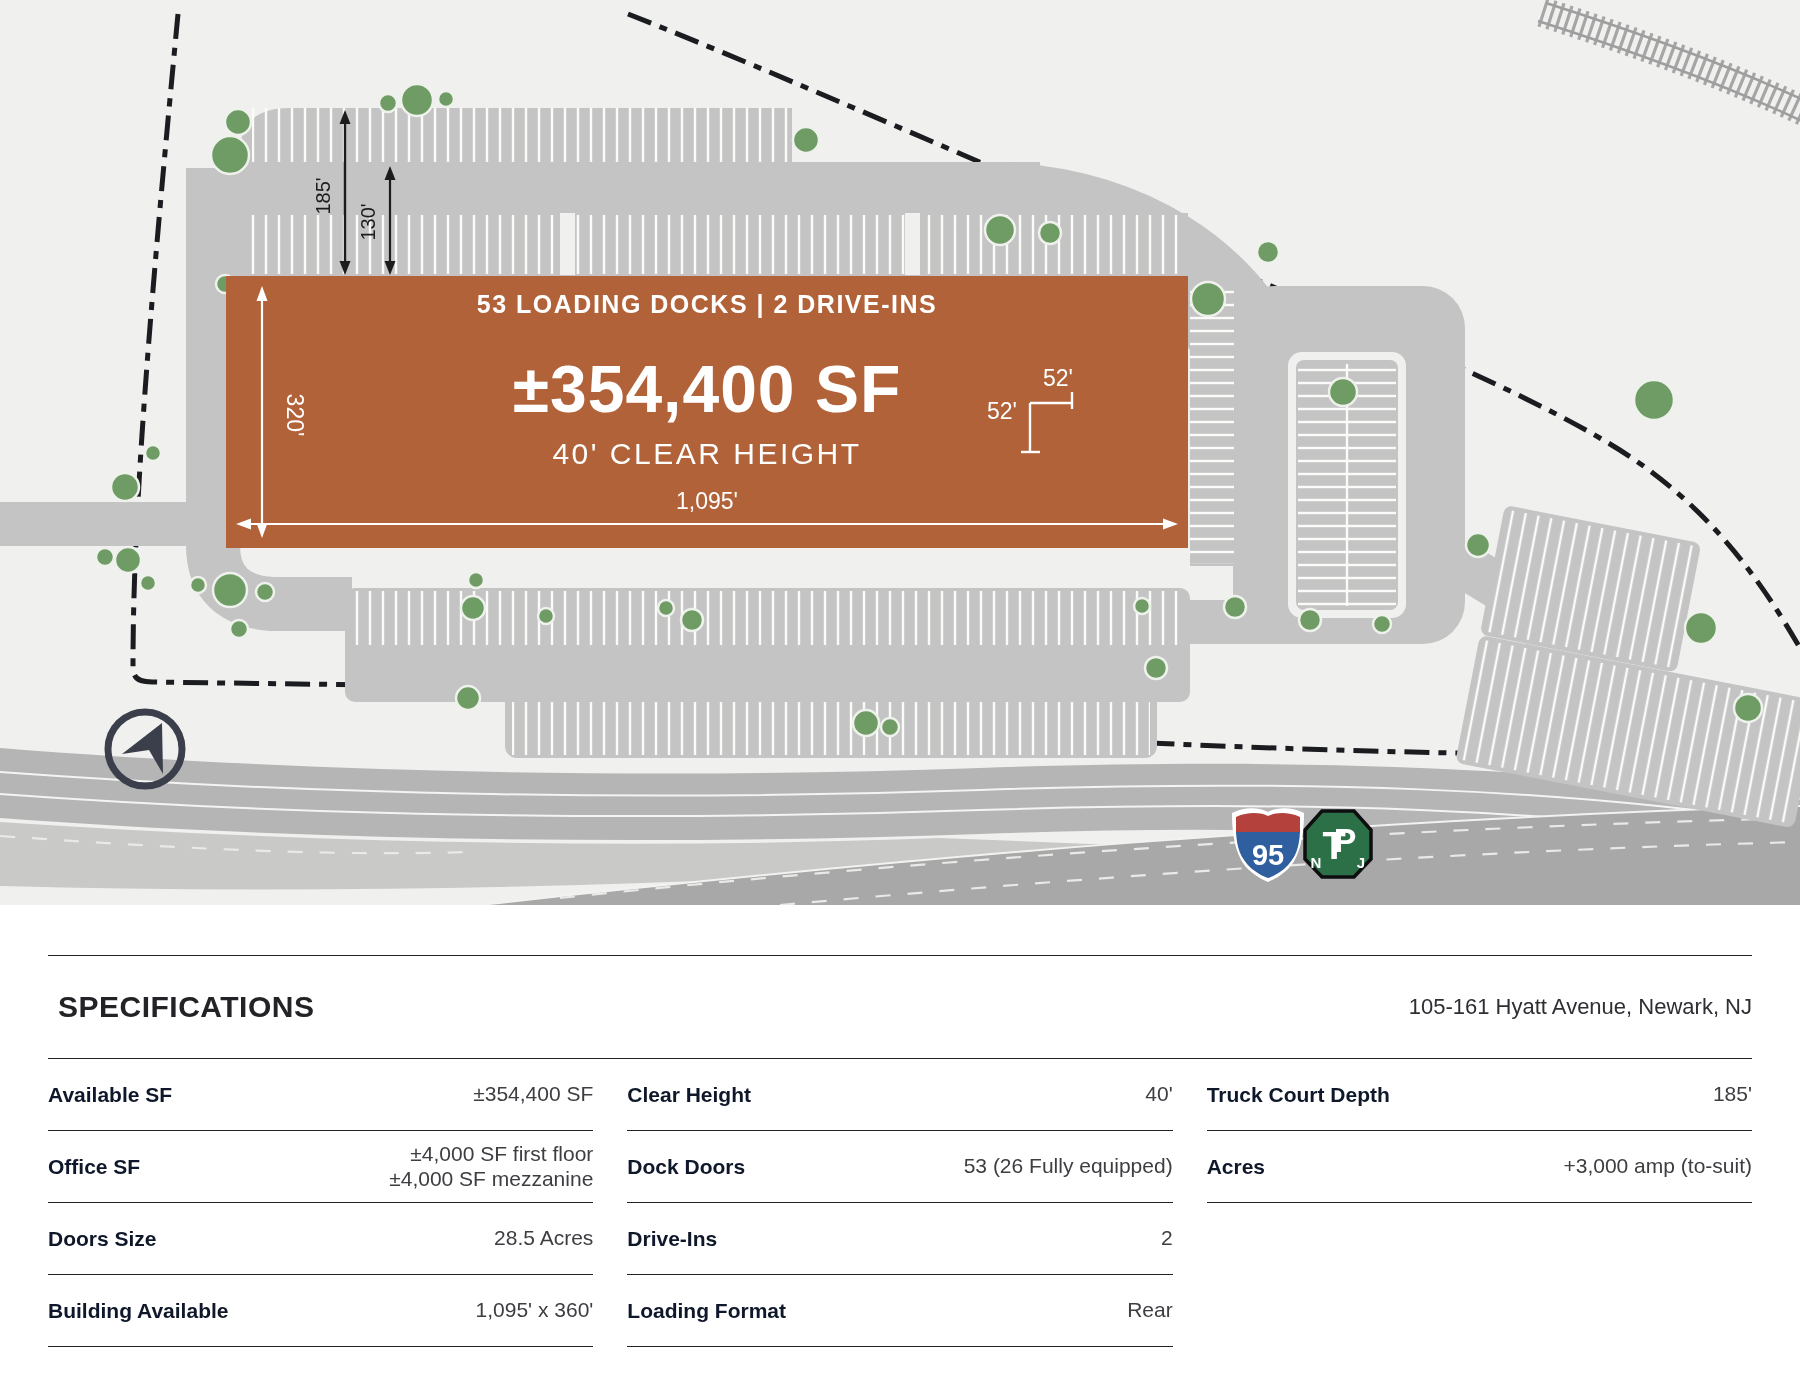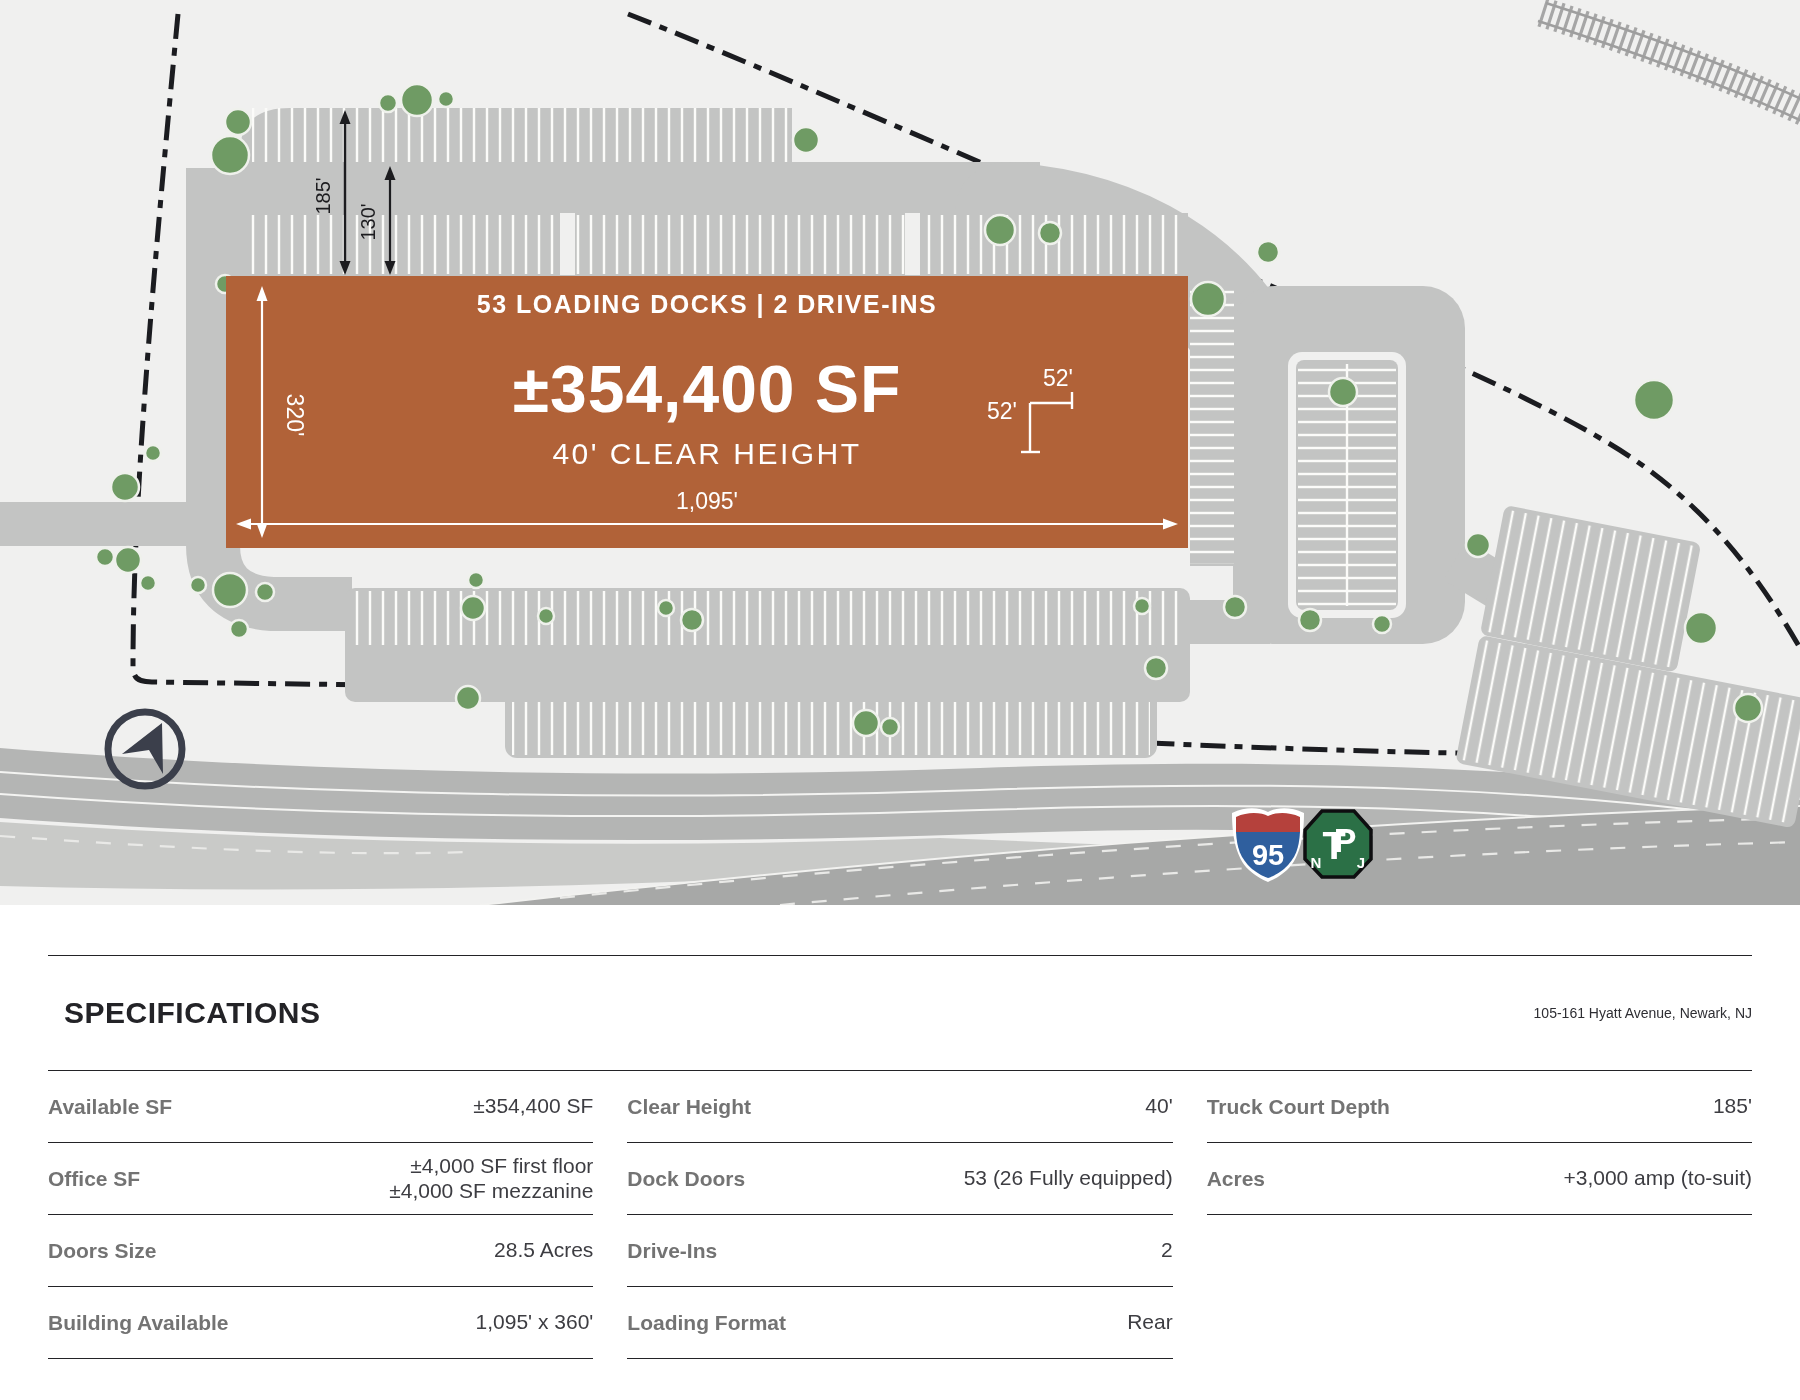--- a/index.html
+++ b/index.html
@@ -15,26 +15,26 @@
   .dim-white{font-size:23px;fill:#fff;text-anchor:middle;}
   .dim-dark{font-size:20px;fill:#1c1c1f;text-anchor:middle;}
   .shield-num{font-size:29px;font-weight:700;fill:#fff;text-anchor:middle;}
   .tp-big{font-weight:700;fill:#fff;text-anchor:middle;}
   .tp-small{font-size:15px;font-weight:700;fill:#fff;text-anchor:middle;}
 
   
   .specs{margin:50px 48px 0 48px;border-top:1.6px solid #232327;}
   .specs-header{display:flex;justify-content:space-between;align-items:center;
     padding:24px 0;border-bottom:1.6px solid #232327;}
-  .specs-header h2{margin:16px;font-size:30px;font-weight:700;letter-spacing:0.5px;color:#232327;}
-  .address{font-size:14px;color:#2e2e33;}
+  .specs-header h2{margin:10px;font-size:30px;font-weight:700;letter-spacing:0.5px;color:#232327;}
+  .address{font-size:22px;color:#2e2e33;}
   .specs-grid{display:grid;grid-template-columns:repeat(3,1fr);column-gap:34px;}
   .spec-row{display:flex;justify-content:space-between;align-items:center;gap:10px;
     height:71px;border-bottom:1.6px solid #232327;}
-  .spec-label{font-size:21px;font-weight:700;color:#737373;white-space:nowrap;}
+  .spec-label{font-size:21px;font-weight:700;color:#0f172a;white-space:nowrap;}
   .spec-value{font-size:21px;color:#3d3d42;text-align:right;white-space:pre-line;line-height:1.15;}
 </style>
 </head>
 <body>
 
 <div class="map">
 <svg width="1800" height="905" viewBox="0 0 1800 905">
   <defs>
     <pattern id="vs" width="13" height="12" patternUnits="userSpaceOnUse">
       <line x1="6" y1="0" x2="6" y2="12" stroke="#fbfbf9" stroke-width="2.4"></line>

